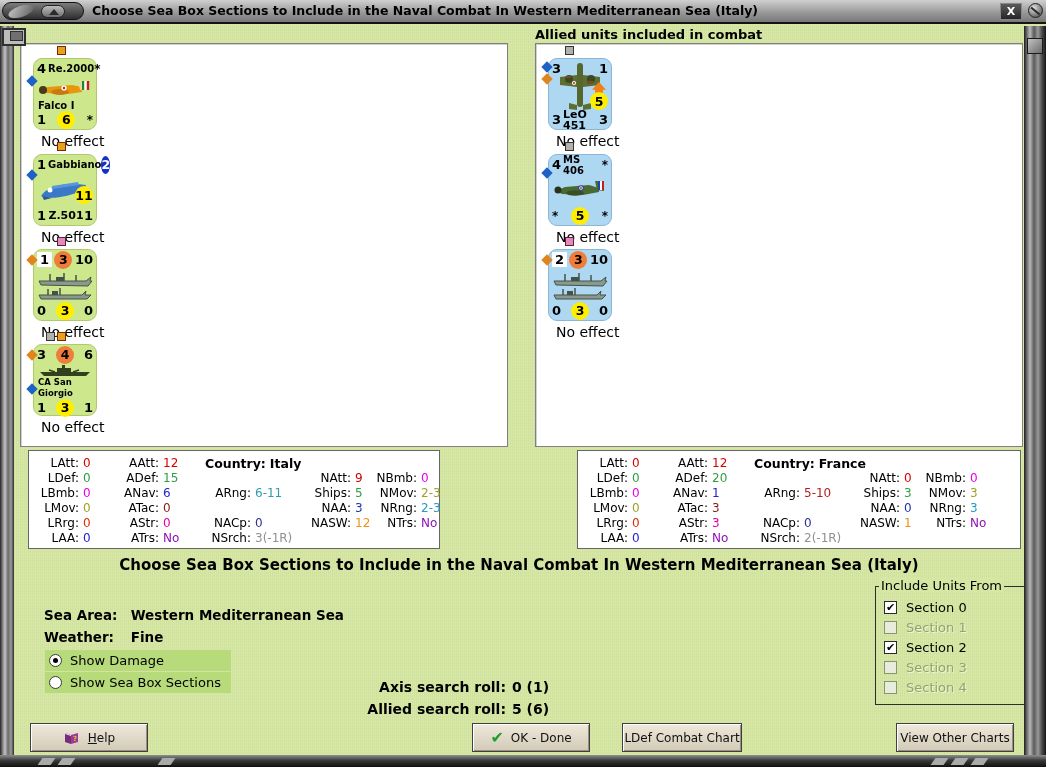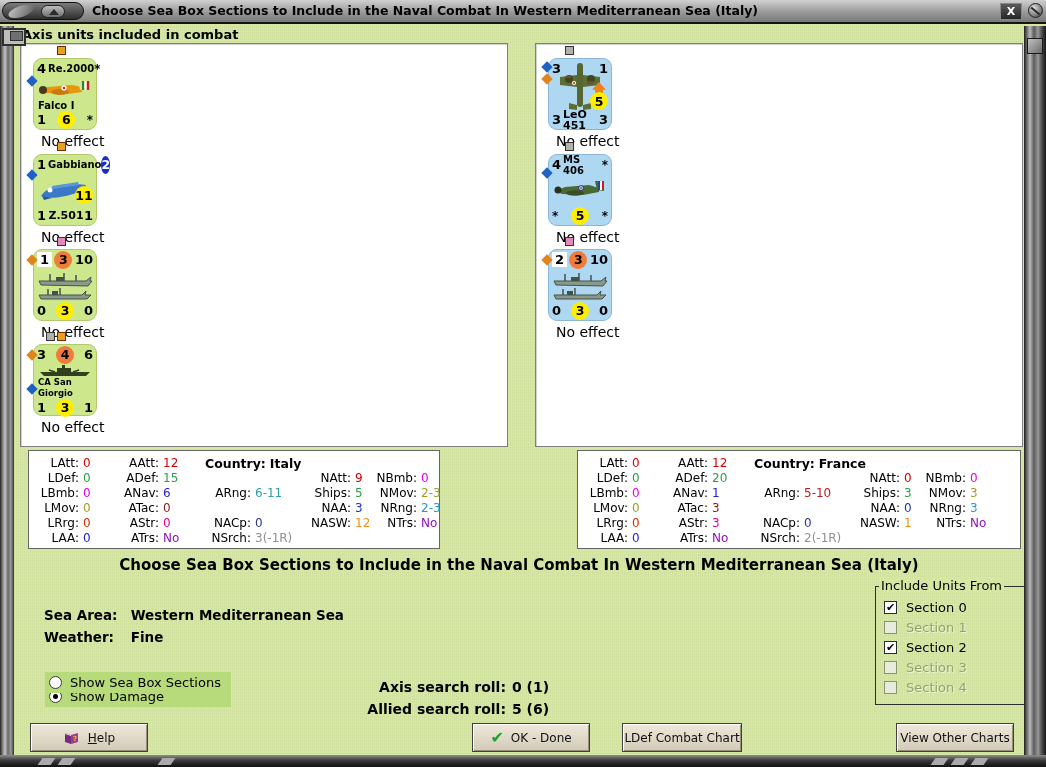--- a/index.html
+++ b/index.html
@@ -102,21 +102,21 @@
 
   
   .headline{position:absolute;top:530px;left:0;width:100%;text-align:center;
     font-size:15px;font-weight:bold;color:#000;}
   .subphase{position:absolute;top:554px;left:8px;font-size:15px;font-weight:bold;color:#000;}
   .info-row{position:absolute;left:30px;font-size:13.5px;font-weight:bold;color:#000;}
   .ir1{top:581px;} .ir2{top:603px;}
   .info-label{display:inline-block;width:82px;}
   .radio-row{position:absolute;left:31px;width:186px;height:21px;background:#b7da7a;
     display:flex;align-items:center;padding-left:4px;cursor:pointer;}
-  .rr1{top:624px;margin-top:36px;} .rr2{top:646px;}
+  .rr1{top:624px;} .rr2{top:646px;}
   .radio{width:13px;height:13px;border-radius:50%;background:#fff;border:1px solid #3a3a3a;
     position:relative;flex:none;}
   .radio.sel::after{content:"";position:absolute;left:3px;top:3px;width:5px;height:5px;border-radius:50%;background:#000;}
   .radio-label{font-size:13px;color:#000;margin-left:8px;white-space:nowrap;}
   .search-block{position:absolute;left:340px;top:623px;width:220px;margin-top:30px;}
   .search-row{display:flex;height:22px;font-size:14px;font-weight:bold;color:#000;}
   .search-label{width:152px;text-align:right;}
   .search-val{margin-left:6px;}
 
   
@@ -171,21 +171,21 @@
     <div class="slash" style="left:60px"></div>
     <div class="slash" style="left:160px"></div>
     <div class="slash" style="right:100px"></div>
     <div class="slash" style="right:80px"></div>
     <div class="slash" style="right:60px"></div>
   </div>
   <div class="deco-win"></div>
 
   <div class="content">
 
-    <div class="panel-header ph-axis">Axis units included in combat</div>
+    <div class="panel-header ph-allied">Allied units included in combat</div>
 
     <div class="unit-panel up-axis">
 
       <div class="unit u-a0">
         <div class="tm">
             <span class="sq orange"></span>
           </div>
         <div class="counter axis">
           <span class="dm blue" style="top:18px"></span>
           <div class="cr">

